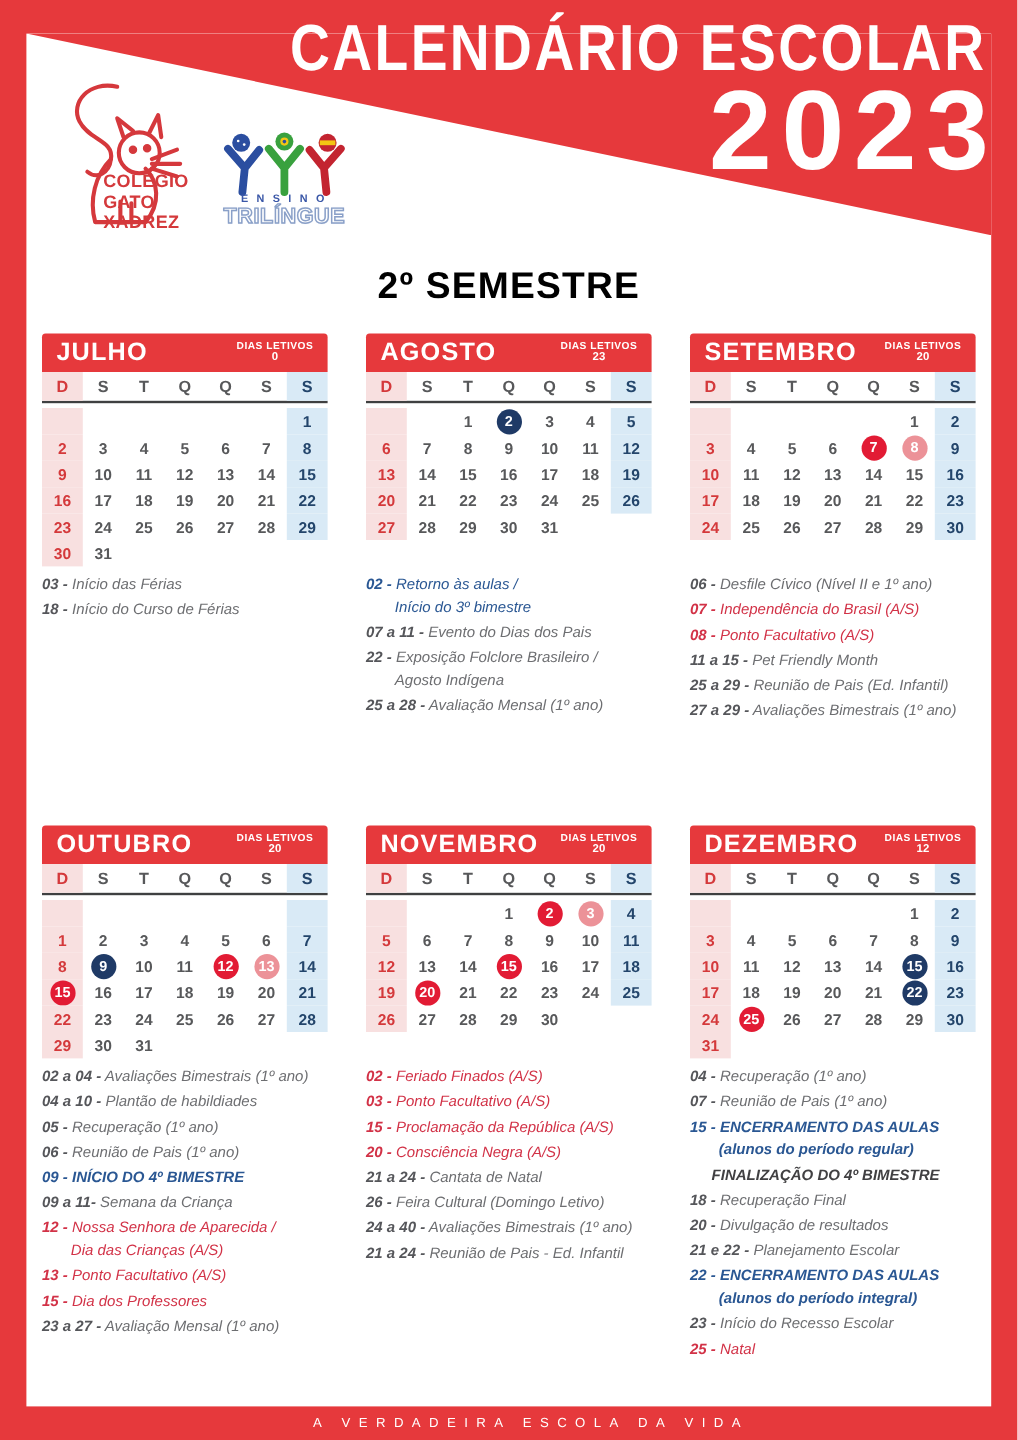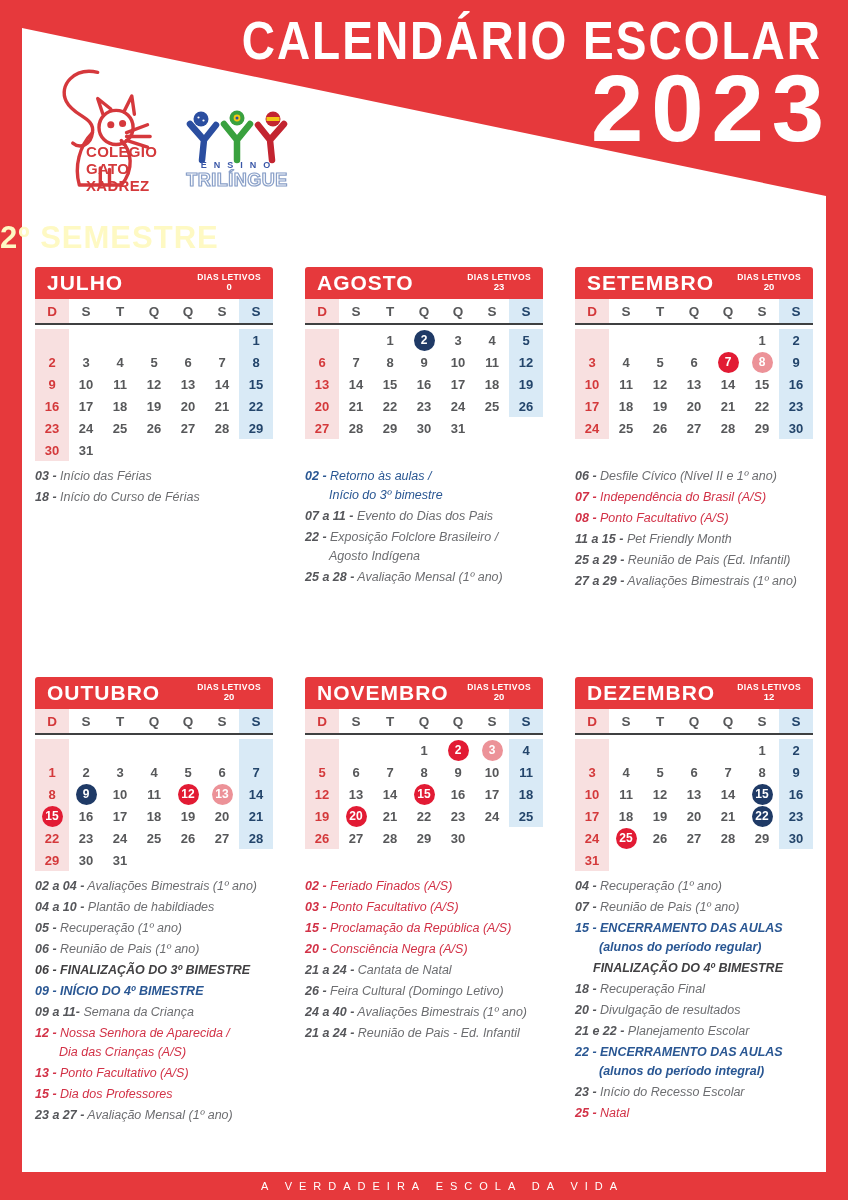--- a/index.html
+++ b/index.html
@@ -28,23 +28,23 @@
   .year{position:absolute;top:62px;right:24px;color:#fff;font-weight:bold;font-size:94px;line-height:1;
     letter-spacing:8px;margin-right:-8px;transform:scaleY(1.0);transform-origin:top right;z-index:3;}
   .cat-logo{position:absolute;left:40px;top:64px;width:118px;height:132px;z-index:3;}
   .school-name{position:absolute;left:86px;top:144px;z-index:4;color:var(--sunred);font-weight:bold;
     font-size:15px;line-height:1.12;letter-spacing:.3px;}
   .trilingue{position:absolute;left:176px;top:110px;width:122px;z-index:3;text-align:center;}
   .trilingue svg{display:block;margin:0 auto;}
   .ensino{color:#3a57a7;font-weight:bold;font-size:9px;letter-spacing:7px;margin:-4px 0 0 4px;}
   .trilingue-word{font-weight:bold;font-size:18px;color:#ffffff;letter-spacing:.5px;
     -webkit-text-stroke:1.2px #8aa0c8;text-shadow:0 0 1px #8aa0c8;margin-top:0px;}
-  .semester-title{position:absolute;left:0;right:0;top:220px;text-align:left;color:#fef9c3;
+  .semester-title{position:absolute;left:0;right:0;top:220px;text-align:center;color:#000000;
     font-weight:bold;font-size:31px;letter-spacing:1px;z-index:3;}
-  .months{position:absolute;left:35px;top:267px;width:778px;display:grid;
+  .months{position:absolute;left:35px;top:278px;width:778px;display:grid;
     grid-template-columns:repeat(3,238px);grid-template-rows:410px auto;justify-content:space-between;z-index:2;}
   .month-card{height:194px;}
   .month-header{display:flex;justify-content:space-between;align-items:center;height:32px;
     background:var(--red);padding:0 8px 0 12px;border-radius:3px 3px 0 0;}
   .month-name{color:#fff;font-weight:bold;font-size:21px;letter-spacing:1px;}
   .dl{color:#fff;font-weight:bold;text-align:center;line-height:1.15;padding-right:4px;}
   .dl-label{font-size:8.5px;letter-spacing:.4px;}
   .dl-value{font-size:9.5px;}
   .cal-row{display:flex;}
   .cal-cell{width:34px;height:22px;display:flex;align-items:center;justify-content:center;}
@@ -711,23 +711,20 @@
           </div>
           <div class="note n-gray">
             <div class="note-first"><span class="note-prefix">04 a 10 -</span> Plantão de habildiades</div>
           </div>
           <div class="note n-gray">
             <div class="note-first"><span class="note-prefix">05 -</span> Recuperação (1º ano)</div>
           </div>
           <div class="note n-gray">
             <div class="note-first"><span class="note-prefix">06 -</span> Reunião de Pais (1º ano)</div>
           </div>
-          <div class="note n-dark n-bold">
-            <div class="note-first"><span class="note-prefix">06 -</span> FINALIZAÇÃO DO 3º BIMESTRE</div>
-          </div>
           <div class="note n-blue n-bold">
             <div class="note-first"><span class="note-prefix">09 -</span> INÍCIO DO 4º BIMESTRE</div>
           </div>
           <div class="note n-gray">
             <div class="note-first"><span class="note-prefix">09 a 11-</span> Semana da Criança</div>
           </div>
           <div class="note n-red">
             <div class="note-first"><span class="note-prefix">12 -</span> Nossa Senhora de Aparecida /</div>
             <div class="note-cont">Dia das Crianças (A/S)</div>
           </div>

